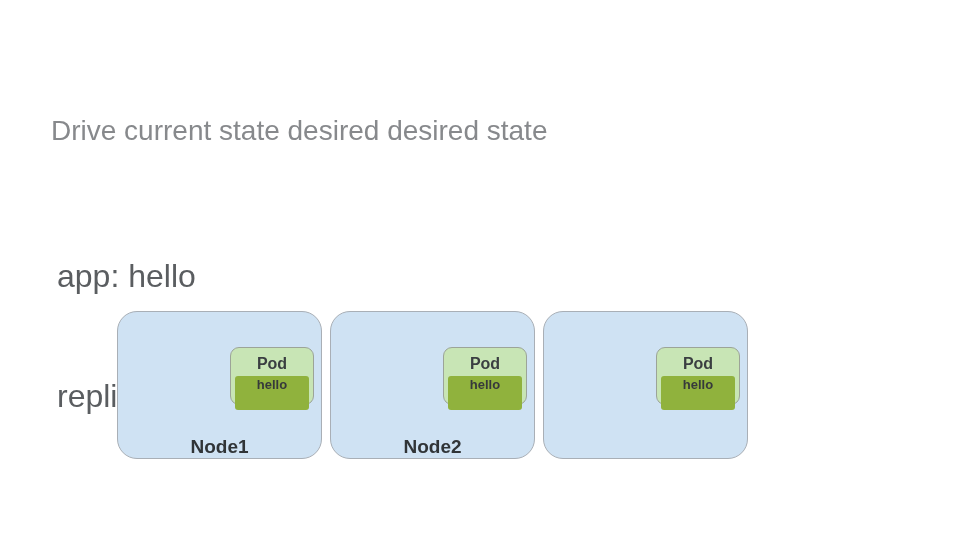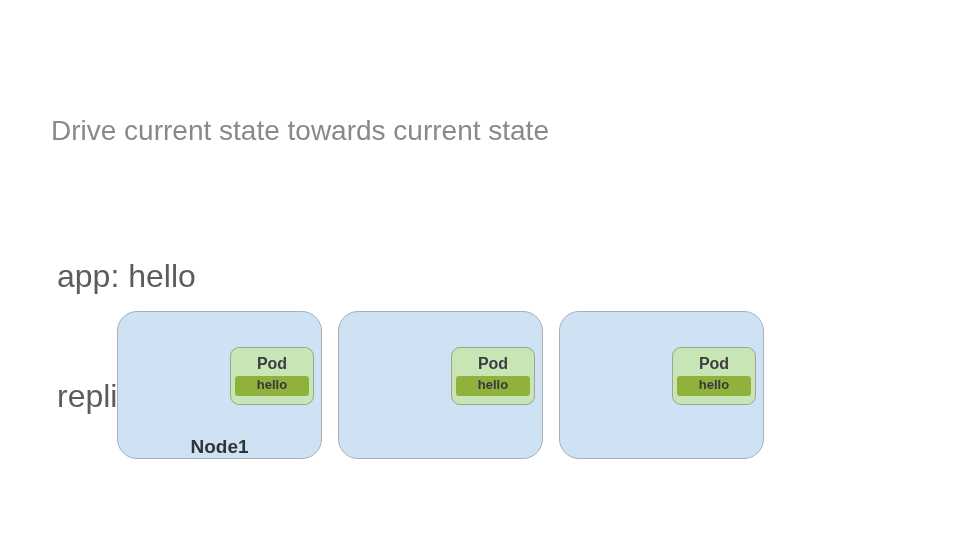--- a/index.html
+++ b/index.html
@@ -46,21 +46,21 @@
     font-size: 32px;
     color: #5a5d60;
     line-height: 40px;
     white-space: pre;
   }
   .nodes {
     position: absolute;
     left: 117px;
     top: 311px;
     display: flex;
-    gap: 16px;
+    gap: 8px;
   }
   .node {
     position: relative;
     width: 205px;
     height: 148px;
     box-sizing: border-box;
     background: #cfe2f3;
     border: 1px solid #a9afb6;
     border-radius: 20px;
   }
@@ -79,21 +79,21 @@
   .pod-label {
     margin-top: 6px;
     font-size: 16px;
     font-weight: bold;
     color: #3a3e41;
     line-height: 19px;
   }
   .container-badge {
     margin: 3px auto 0;
     width: 74px;
-    height: 20px;
+    height: 34px;
     background: #90b23d;
     border-radius: 3px;
     font-size: 13px;
     font-weight: bold;
     color: #36393b;
     line-height: 17px;
     text-align: center;
   }
   .node-label {
     position: absolute;
@@ -105,21 +105,21 @@
     font-weight: bold;
     color: #303437;
   }
 </style>
 </head>
 <body>
 
 <div class="slide">
 
 
-  <div class="subtitle">Drive current state towards current state</div>
+  <div class="subtitle">Drive current state desired desired state</div>
 
   <div class="spec">
     <div>app: hello</div>
     <div>replicas: 3</div>
   </div>
 
   <div class="nodes">
 
     <div class="node">
       <div class="pod">
@@ -127,20 +127,21 @@
         <div class="container-badge">hello</div>
       </div>
       <div class="node-label">Node1</div>
     </div>
 
     <div class="node">
       <div class="pod">
         <div class="pod-label">Pod</div>
         <div class="container-badge">hello</div>
       </div>
+      <div class="node-label">Node2</div>
     </div>
 
     <div class="node">
       <div class="pod">
         <div class="pod-label">Pod</div>
         <div class="container-badge">hello</div>
       </div>
     </div>
 
   </div>

